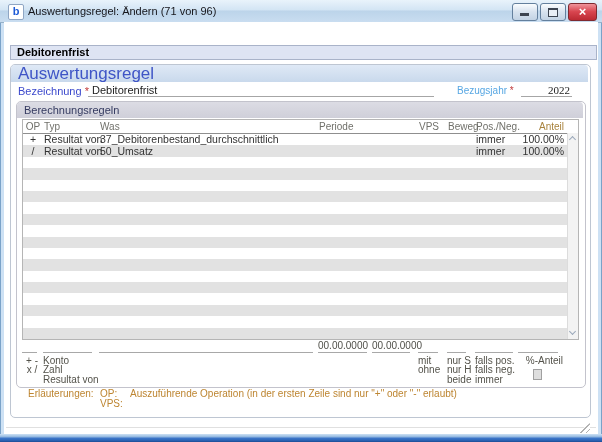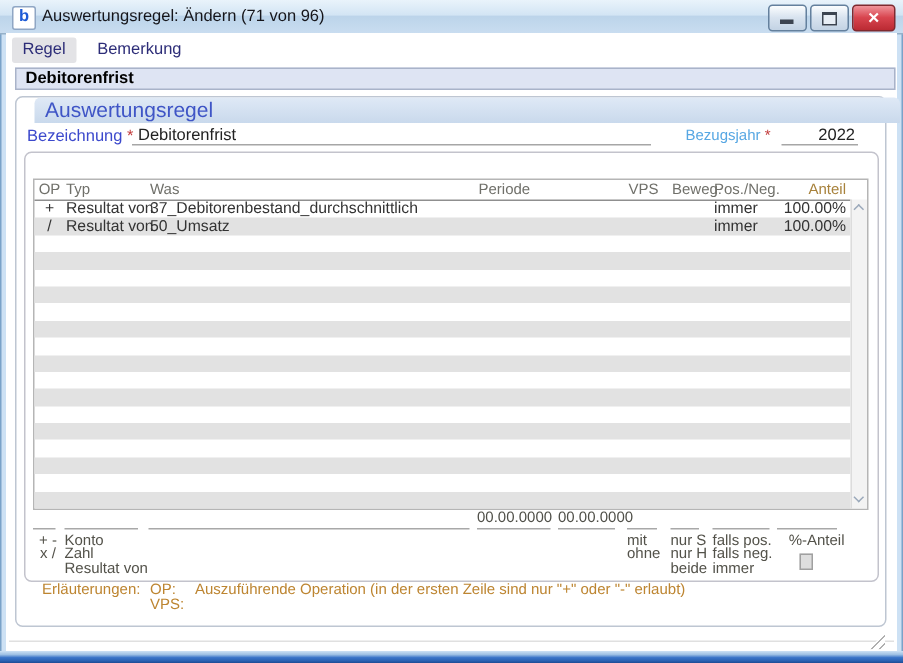--- a/index.html
+++ b/index.html
@@ -27,29 +27,29 @@
   .page{position:absolute;left:4px;top:22px;width:594px;height:412px;background:#fff;}
   .tabs{position:absolute;left:8px;top:25px;display:flex;gap:7px;font-size:11px;color:#2d2d78;}
   .tab{padding:2px 7px 3px 7px;border-radius:2px;cursor:default;white-space:nowrap;}
   .tab.active{background:#e3e3e6;}
   .rulebar{position:absolute;left:10px;top:45px;width:579px;height:13px;background:#dee4f3;
     border:1px solid #a9b3c9;font-size:11px;font-weight:bold;color:#000;line-height:13px;padding-left:6px;}
   
   .obox{position:absolute;left:10px;top:64px;width:579px;height:352px;border:1px solid #bec6d2;
     border-radius:5px;background:#fff;}
   .oband{position:absolute;left:11px;top:65px;width:577px;height:17px;border-radius:4px 4px 0 0;
-    background:linear-gradient(180deg,#dfe9f6,#c9d9ec);font-size:14px;color:#3f55c6;
-    line-height:17px;padding-left:7px;box-sizing:border-box;margin-left:12px;}
+    background:linear-gradient(180deg,#dfe9f6,#c9d9ec);font-size:17px;color:#3f55c6;
+    line-height:17px;padding-left:7px;box-sizing:border-box;}
   .lbl-bez{position:absolute;left:18px;top:85px;font-size:11px;color:#3c49cc;white-space:nowrap;}
   .star{color:#c23b3b;}
   .fld-bez{position:absolute;left:88px;top:83px;width:346px;height:14px;border-bottom:1px solid #a6a6a6;
     font-size:11px;color:#222;line-height:14px;padding-left:4px;box-sizing:border-box;}
   .lbl-jahr{position:absolute;left:457px;top:85px;font-size:10px;color:#57a7e3;white-space:nowrap;}
   .fld-jahr{position:absolute;left:521px;top:83px;width:51px;height:14px;border-bottom:1px solid #a6a6a6;
-    font-size:11px;color:#222;line-height:14px;text-align:right;padding-right:2px;box-sizing:border-box;}
+    font-size:11px;color:#222;line-height:14px;text-align:right;padding-right:2px;box-sizing:border-box;font-family:Liberation Serif, serif;}
   
   .cbox{position:absolute;left:16px;top:101px;width:568px;height:285px;border:1px solid #c3c3cc;
     border-radius:5px;background:#fff;}
   .cband{position:absolute;left:17px;top:102px;width:566px;height:16px;border-radius:4px 4px 0 0;
     background:linear-gradient(180deg,#dcdce4,#cfcfd9);font-size:11px;color:#343a60;
     line-height:16px;padding-left:7px;box-sizing:border-box;}
   
   .tableframe{position:absolute;left:22px;top:119px;width:555px;height:219px;border:1px solid #b5b5b5;background:#ffffff;}
   .thead{display:flex;height:13px;border-bottom:1px solid #8f8f8f;font-size:10px;color:#70706a;width:544px;}
   .th,.td,.lc,.ec{box-sizing:border-box;white-space:nowrap;overflow:visible;}
@@ -109,43 +109,40 @@
           <span class="glyph-max"></span>
         </div>
       <div class="wbtn close">
           <span class="glyph-close">×</span>
         </div>
     </div>
   </div>
 
   <div class="page"></div>
 
-  <div class="tabs">
-    <div class="tab active">Regel</div>
-    <div class="tab">Bemerkung</div>
-  </div>
 
   <div class="rulebar">Debitorenfrist</div>
 
   <div class="obox"></div>
   <div class="oband">Auswertungsregel</div>
 
   <div class="lbl-bez">
     <span>Bezeichnung</span>
     <span class="star">*</span>
   </div>
   <div class="fld-bez">Debitorenfrist</div>
 
   <div class="lbl-jahr">
     <span>Bezugsjahr</span>
     <span class="star">*</span>
   </div>
   <div class="fld-jahr">2022</div>
 
   <div class="cbox"></div>
+  <div class="cband">Berechnungsregeln</div>
 
   <div class="tableframe">
     <div class="thead">
         <div class="th c-op">OP</div>
         <div class="th c-typ">Typ</div>
         <div class="th c-was">Was</div>
         <div class="th c-p1">Periode</div>
         <div class="th c-p2"></div>
         <div class="th c-vps">VPS</div>
         <div class="th c-bew">Beweg.</div>

